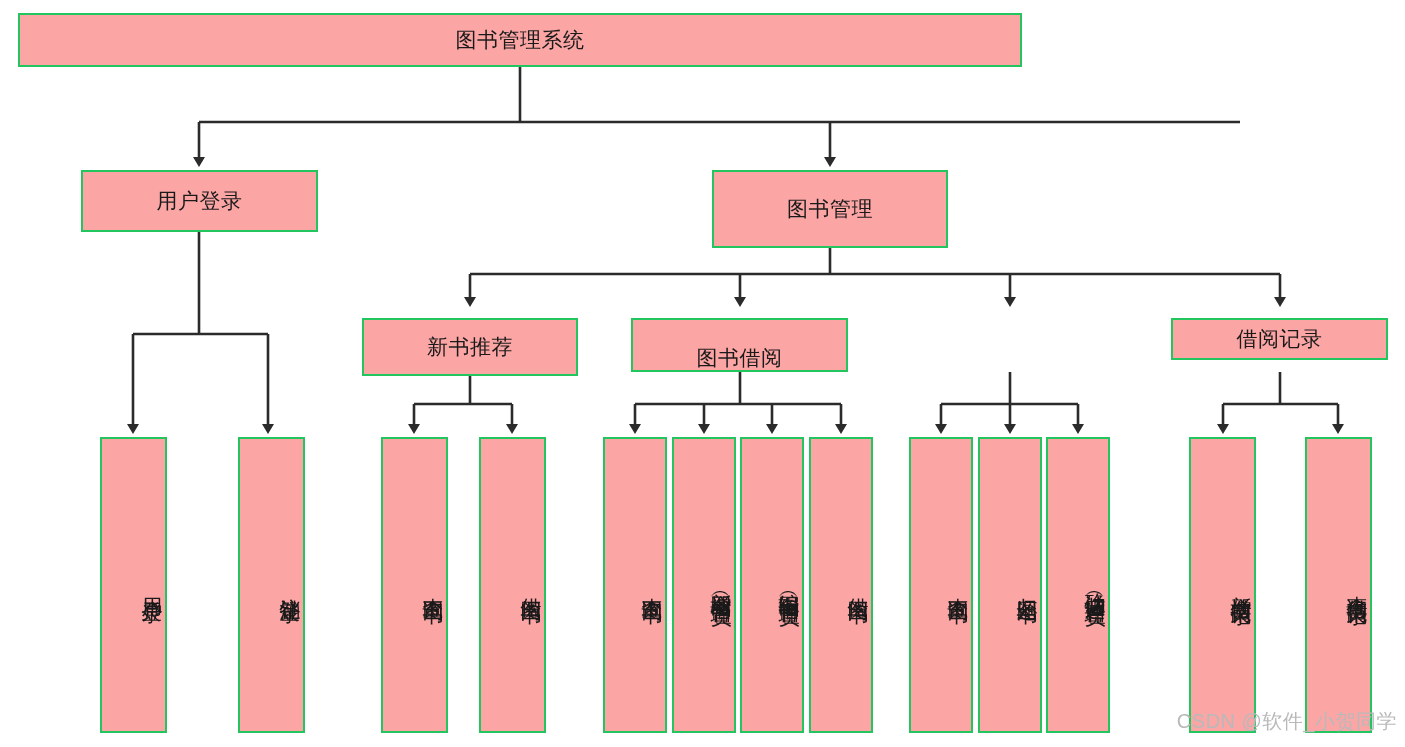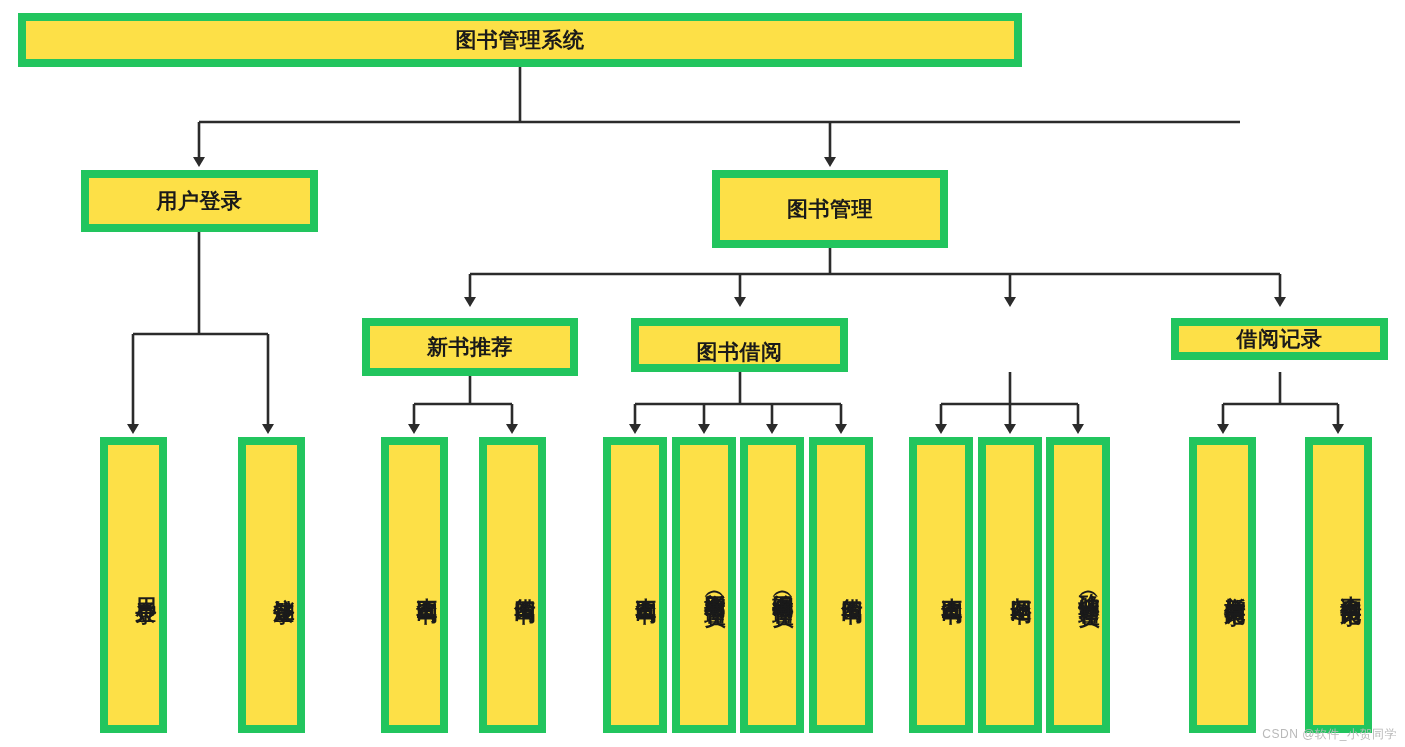--- a/index.html
+++ b/index.html
@@ -21,27 +21,26 @@
     position: absolute;
     left: 0;
     top: 0;
     width: 1405px;
     height: 747px;
     pointer-events: none;
   }
   .node {
     position: absolute;
     box-sizing: border-box;
-    background: #fde047;
-    border: 8px solid #22c55e;
+    background: #fca5a5;
+    border: 2px solid #22c55e;
     display: flex;
     align-items: center;
     justify-content: center;
     color: #1a1a1a;
-    font-weight: bold;
   }
   .node.horiz {
     font-size: 21px;
     letter-spacing: 0.5px;
     line-height: 1.2;
   }
   .node.vert {
     writing-mode: vertical-rl;
     text-orientation: upright;
     font-size: 21px;
@@ -53,22 +52,22 @@
   }
   .node.vert .vtext {
     writing-mode: vertical-rl;
     text-orientation: upright;
     white-space: nowrap;
     display: block;
   }
   .watermark {
     position: absolute;
     right: 8px;
-    bottom: 4px;
-    font-size: 12px;
+    bottom: 12px;
+    font-size: 20px;
     color: #b9b9b9;
     letter-spacing: 0.5px;
     white-space: nowrap;
     user-select: none;
   }
 </style>
 </head>
 <body>
 
 <div id="stage">

